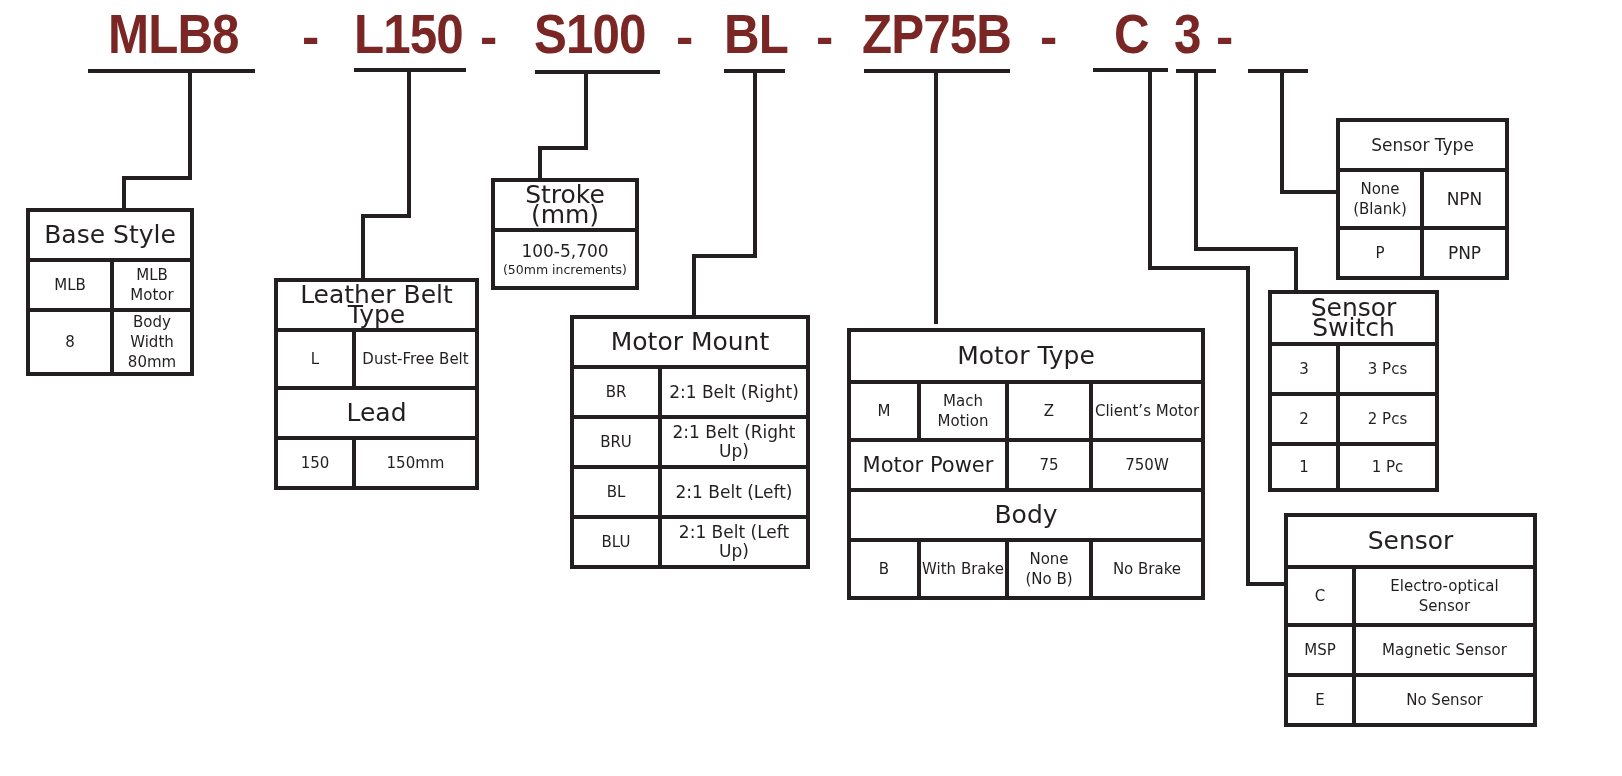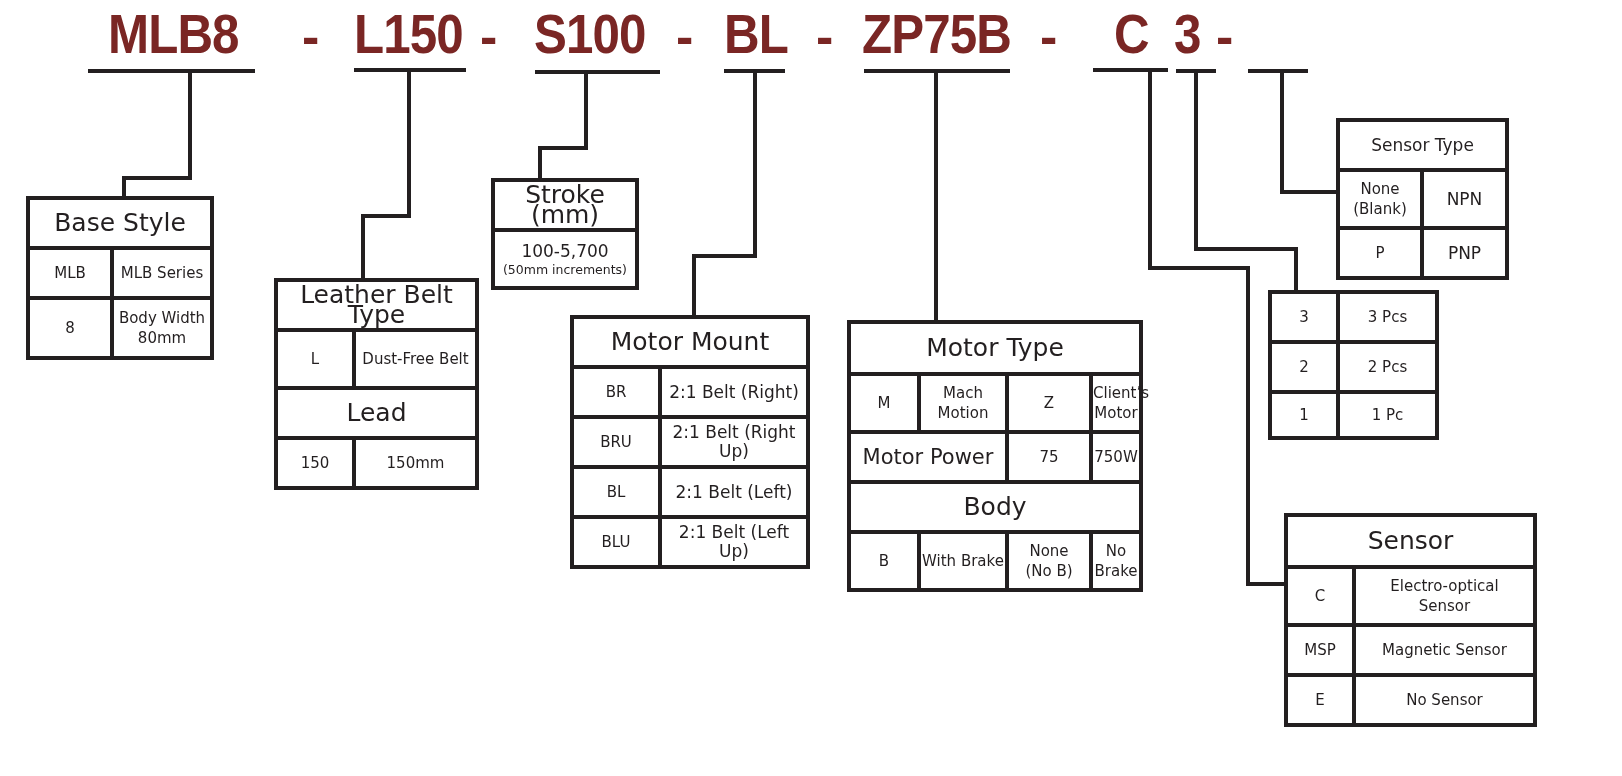--- a/index.html
+++ b/index.html
@@ -51,32 +51,32 @@
     <polyline points="409,70 409,216 363,216 363,280"></polyline>
     <polyline points="586,72 586,148 540,148 540,180"></polyline>
     <polyline points="755,71 755,256 694,256 694,317"></polyline>
     <polyline points="936,71 936,322"></polyline>
     <polyline points="1150,70 1150,268 1248,268 1248,584 1286,584"></polyline>
     <polyline points="1196,71 1196,249 1296,249 1296,292"></polyline>
     <polyline points="1282,71 1282,192 1338,192"></polyline>
   </g>
 </svg>
 
-<table class="tbl" style="left:26px; top:196px; width:188px;">
+<table class="tbl" style="left:26px; top:208px; width:168px;">
   <colgroup>
       <col style="width:84px">
       <col>
     </colgroup>
   <tbody>
       <tr style="height:50px">
         <td colspan="2" class="hd">Base Style</td>
       </tr>
   <tr style="height:50px">
         <td>MLB</td>
-        <td>MLB Series</td>
+        <td>MLB Motor</td>
       </tr>
   <tr style="height:60px">
         <td>8</td>
         <td>Body Width 80mm</td>
       </tr>
 </tbody>
   </table>
 
 <table class="tbl" style="left:274px; top:278px; width:205px;">
   <colgroup>
@@ -136,21 +136,21 @@
         <td>BL</td>
         <td class="sm">2:1 Belt (Left)</td>
       </tr>
   <tr style="height:50px">
         <td>BLU</td>
         <td class="sm">2:1 Belt (Left Up)</td>
       </tr>
 </tbody>
   </table>
 
-<table class="tbl" style="left:847px; top:320px; width:296px;">
+<table class="tbl" style="left:847px; top:328px; width:358px;">
   <colgroup>
       <col style="width:70px">
       <col style="width:88px">
       <col style="width:84px">
       <col>
     </colgroup>
   <tbody>
       <tr style="height:52px">
         <td colspan="4" class="hd">Motor Type</td>
       </tr>
@@ -196,20 +196,23 @@
       </tr>
 </tbody>
   </table>
 
 <table class="tbl" style="left:1268px; top:290px; width:171px;">
   <colgroup>
       <col style="width:68px">
       <col>
     </colgroup>
   <tbody>
+      <tr style="height:52px">
+        <td colspan="2" class="hd">Sensor Switch</td>
+      </tr>
   <tr style="height:50px">
         <td>3</td>
         <td>3 Pcs</td>
       </tr>
   <tr style="height:50px">
         <td>2</td>
         <td>2 Pcs</td>
       </tr>
   <tr style="height:46px">
         <td>1</td>

